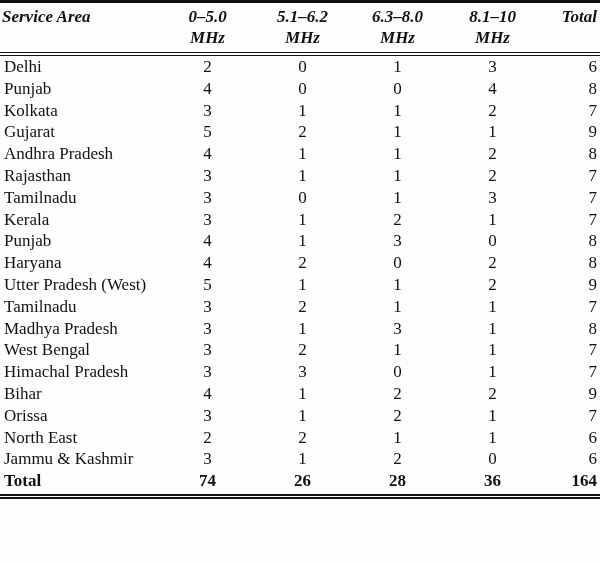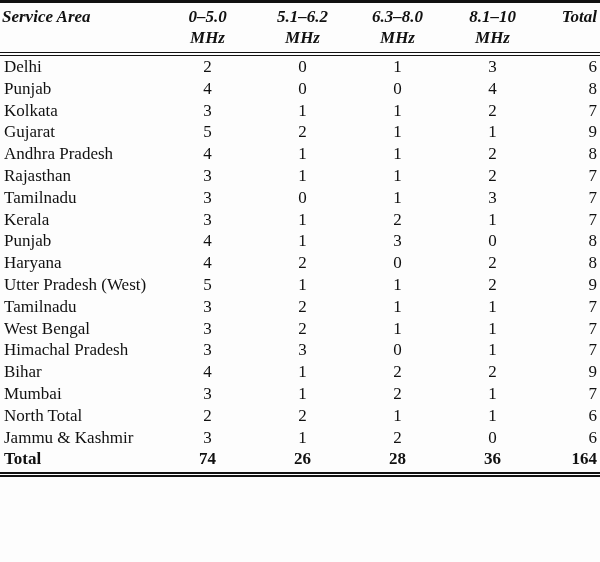--- a/index.html
+++ b/index.html
@@ -201,20 +201,28 @@
         </tr>
         <tr>
           <td class="area-cell">Tamilnadu</td>
           <td class="value-cell">3</td>
           <td class="value-cell">2</td>
           <td class="value-cell">1</td>
           <td class="value-cell">1</td>
           <td class="total-cell">7</td>
         </tr>
         <tr>
+          <td class="area-cell">Madhya Pradesh</td>
+          <td class="value-cell">3</td>
+          <td class="value-cell">1</td>
+          <td class="value-cell">3</td>
+          <td class="value-cell">1</td>
+          <td class="total-cell">8</td>
+        </tr>
+        <tr>
           <td class="area-cell">West Bengal</td>
           <td class="value-cell">3</td>
           <td class="value-cell">2</td>
           <td class="value-cell">1</td>
           <td class="value-cell">1</td>
           <td class="total-cell">7</td>
         </tr>
         <tr>
           <td class="area-cell">Himachal Pradesh</td>
           <td class="value-cell">3</td>
@@ -225,29 +233,29 @@
         </tr>
         <tr>
           <td class="area-cell">Bihar</td>
           <td class="value-cell">4</td>
           <td class="value-cell">1</td>
           <td class="value-cell">2</td>
           <td class="value-cell">2</td>
           <td class="total-cell">9</td>
         </tr>
         <tr>
-          <td class="area-cell">Mumbai</td>
-          <td class="value-cell">3</td>
-          <td class="value-cell">1</td>
-          <td class="value-cell">2</td>
-          <td class="value-cell">1</td>
-          <td class="total-cell">7</td>
-        </tr>
-        <tr>
-          <td class="area-cell">North Total</td>
+          <td class="area-cell">Orissa</td>
+          <td class="value-cell">3</td>
+          <td class="value-cell">1</td>
+          <td class="value-cell">2</td>
+          <td class="value-cell">1</td>
+          <td class="total-cell">7</td>
+        </tr>
+        <tr>
+          <td class="area-cell">North East</td>
           <td class="value-cell">2</td>
           <td class="value-cell">2</td>
           <td class="value-cell">1</td>
           <td class="value-cell">1</td>
           <td class="total-cell">6</td>
         </tr>
         <tr>
           <td class="area-cell">Jammu &amp; Kashmir</td>
           <td class="value-cell">3</td>
           <td class="value-cell">1</td>

